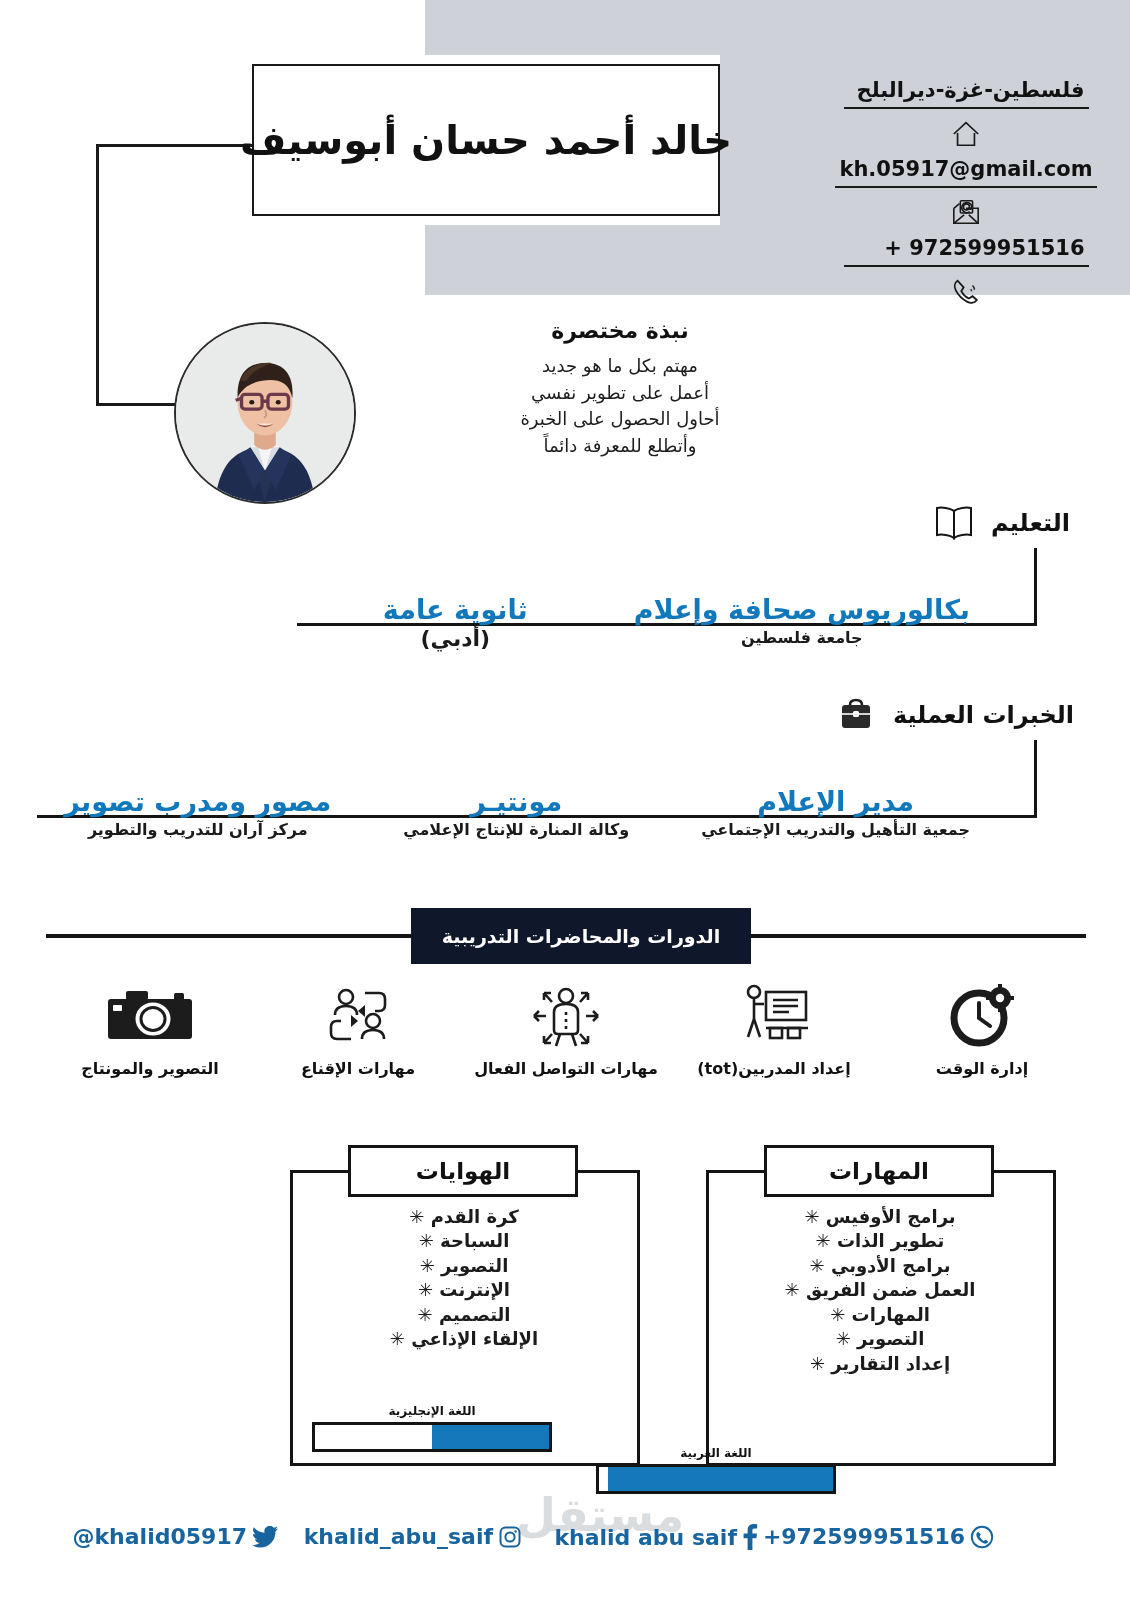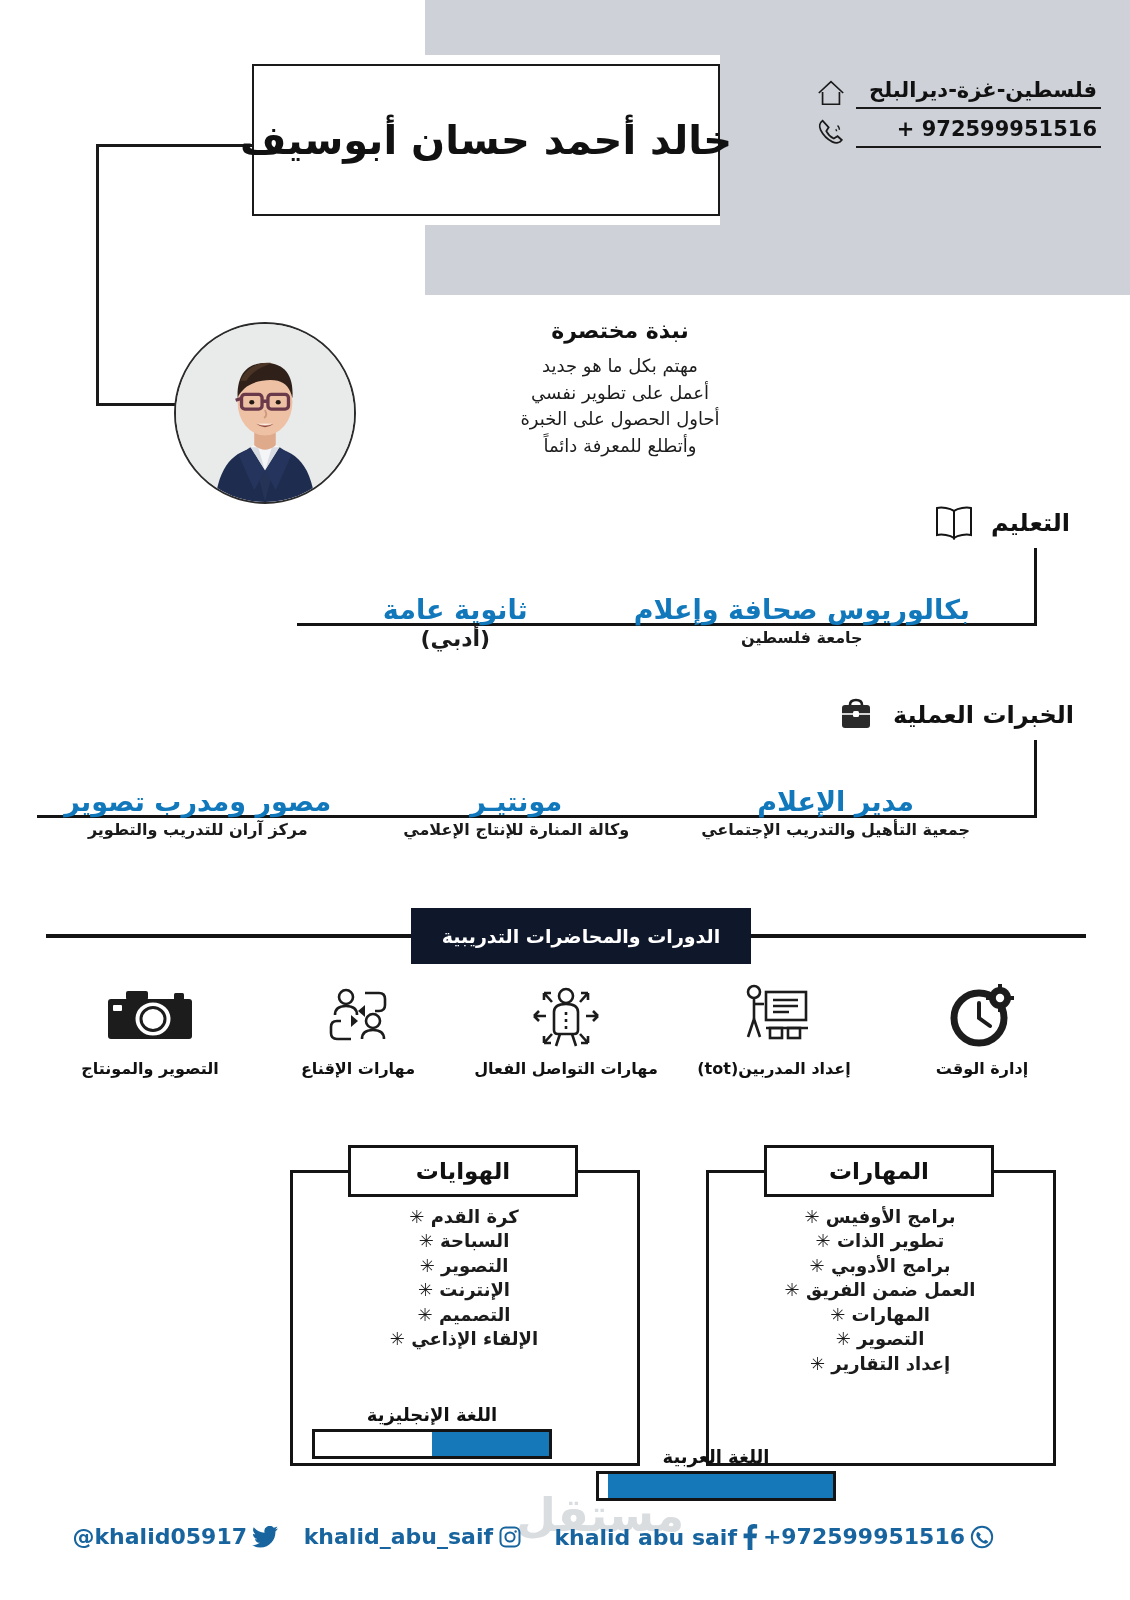--- a/index.html
+++ b/index.html
@@ -38,21 +38,21 @@
     border-left: 3px solid #1a1a1a;
     border-top: 3px solid #1a1a1a;
     border-bottom: 3px solid #1a1a1a;
   }
 
   
   .contacts {
     position: absolute; right: 14px; top: 76px; width: 300px;
     display: flex; flex-direction: column; gap: 6px;
   }
-  .c-row { display: flex; align-items: center; justify-content: flex-end; gap: 10px; }
+  .c-row { display: flex; align-items: center; justify-content: flex-end; gap: 10px; flex-direction: column; }
   .c-row .c-txt {
     font-size: 21px; font-weight: 700; color: #111;
     border-bottom: 2px solid #1a1a1a; padding: 2px 4px 5px 4px;
     min-width: 245px; text-align: right; direction: rtl; white-space: nowrap;
   }
   .c-row .c-txt.ltr { direction: ltr; text-align: right; }
   .c-ico { width: 30px; height: 30px; flex: 0 0 30px; }
   .c-ico svg { width: 30px; height: 30px; display:block; }
 
   
@@ -104,21 +104,21 @@
     position:absolute; border:3px solid #141414; background:#fff;
     display:flex; align-items:center; justify-content:center;
     font-size:23px; font-weight:700; color:#111;
   }
   .bullets { position:absolute; text-align:center; }
   .bullets li { list-style:none; font-size:18px; font-weight:700; color:#1b1b1b; line-height:1.36; white-space:nowrap; }
   .bullets li .st { font-weight:400; }
 
   
   .lang { position:absolute; }
-  .lang .ltxt { font-size:18px; font-weight:700; color:#111; text-align:center; margin-bottom:4px; }
+  .lang .ltxt { font-size:12px; font-weight:700; color:#111; text-align:center; margin-bottom:4px; }
   .lang .track { border:3px solid #141414; height:30px; background:#fff; position:relative; }
   .lang .fill { position:absolute; top:0; bottom:0; right:0; background:#1579b9; }
 
   
   .footer { position:absolute; left:0; top:1520px; width:1130px; height:40px; }
   .f-item { position:absolute; display:flex; align-items:center; gap:5px; }
   .f-item .ft { font-size:22px; font-weight:700; color:#17649e; direction:ltr; white-space:nowrap; }
   .f-item svg { display:block; }
   .watermark {
     position:absolute; left:480px; top:1488px; width:240px; height:70px;
@@ -145,20 +145,33 @@
     <div class="c-row">
       <span class="c-txt">فلسطين-غزة-ديرالبلح</span>
       <span class="c-ico">
         <svg viewBox="0 0 32 32" fill="none" stroke="#1a1a1a" stroke-width="1.8">
           <path d="M3 16 L16 4 L29 16"></path>
           <path d="M7 15 V28 H25 V15"></path>
         </svg>
       </span>
     </div>
 
+    <div class="c-row">
+      <span class="c-txt ltr">kh.05917@gmail.com</span>
+      <span class="c-ico">
+        <svg viewBox="0 0 32 32" fill="none" stroke="#1a1a1a" stroke-width="1.7">
+          <path d="M3 11 L3 27 L29 27 L29 11 L16 11"></path>
+          <path d="M3 27 L14 18 M29 27 L19 18"></path>
+          <path d="M3 11 L9 6"></path>
+          <rect x="10" y="3" width="13" height="13" rx="1"></rect>
+          <circle cx="16.5" cy="9.5" r="3.2"></circle>
+          <path d="M19.7 9.5 v2.1 a1.6 1.6 0 0 0 2.6 -1.3 a5.4 5.4 0 1 0 -2.2 4.3"></path>
+        </svg>
+      </span>
+    </div>
 
     <div class="c-row">
       <span class="c-txt ltr">+ 972599951516</span>
       <span class="c-ico">
         <svg viewBox="0 0 32 32" fill="none" stroke="#1a1a1a" stroke-width="1.9">
           <path d="M7 4 c-3 2 -4 6 -2 10 c2.5 5 7.5 10 12.5 12.5 c4 2 8 1 10 -2 l-4.5 -4 l-4 2.5 c-3 -1.5 -6.5 -5 -8 -8 l2.5 -4 z"></path>
           <path d="M23 9 a6 6 0 0 1 2 4.5" stroke-width="1.6"></path>
           <path d="M21 13 a3 3 0 0 1 1 2.2" stroke-width="1.5"></path>
         </svg>
       </span>

